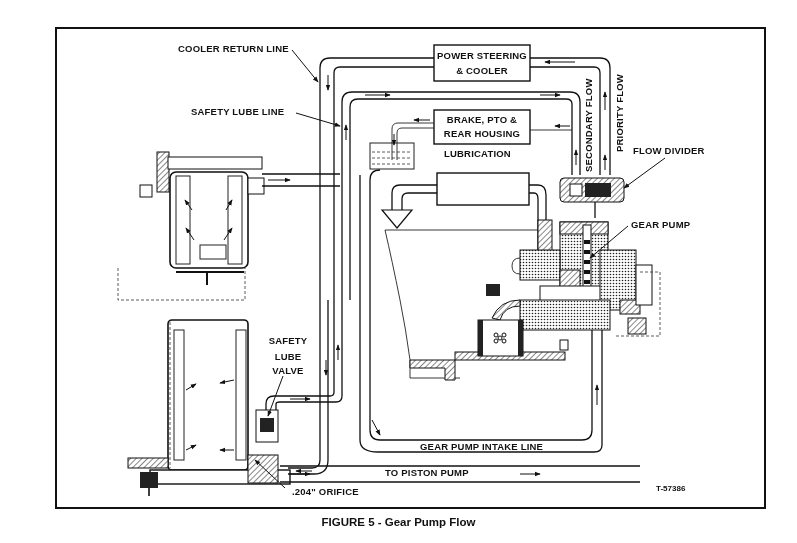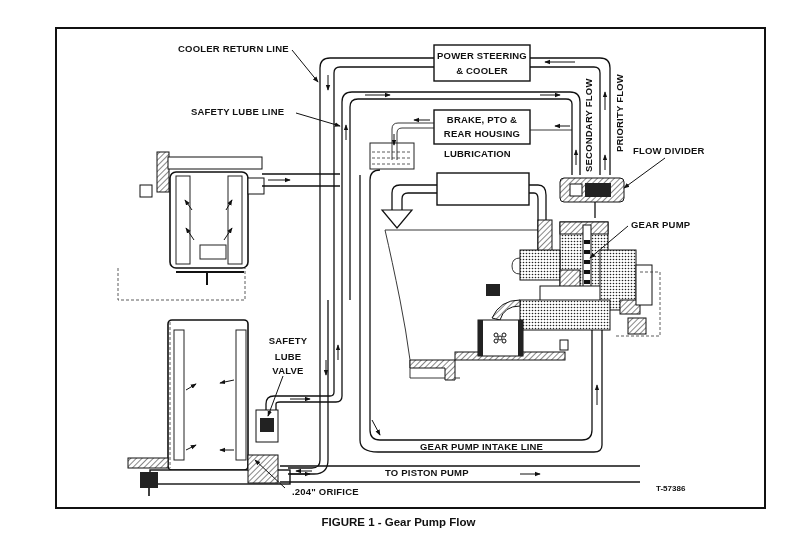--- a/index.html
+++ b/index.html
@@ -223,13 +223,13 @@
   <text class="lbl" x="631" y="228">GEAR PUMP</text>
   <text class="lbl" x="288" y="344" text-anchor="middle">SAFETY</text>
   <text class="lbl" x="288" y="360" text-anchor="middle">LUBE</text>
   <text class="lbl" x="288" y="374" text-anchor="middle">VALVE</text>
   <text class="lbl" x="420" y="450">GEAR PUMP INTAKE LINE</text>
   <text class="lbl" x="385" y="476">TO PISTON PUMP</text>
   <text class="lbl" x="292" y="495">.204" ORIFICE</text>
   <text class="lbl-sm" x="656" y="491">T-57386</text>
 </svg>
 
-<div class="caption">FIGURE 1 - Gear Pump Flow</div>
+<div class="caption">FIGURE 5 - Gear Pump Flow</div>
 
 </body></html>

